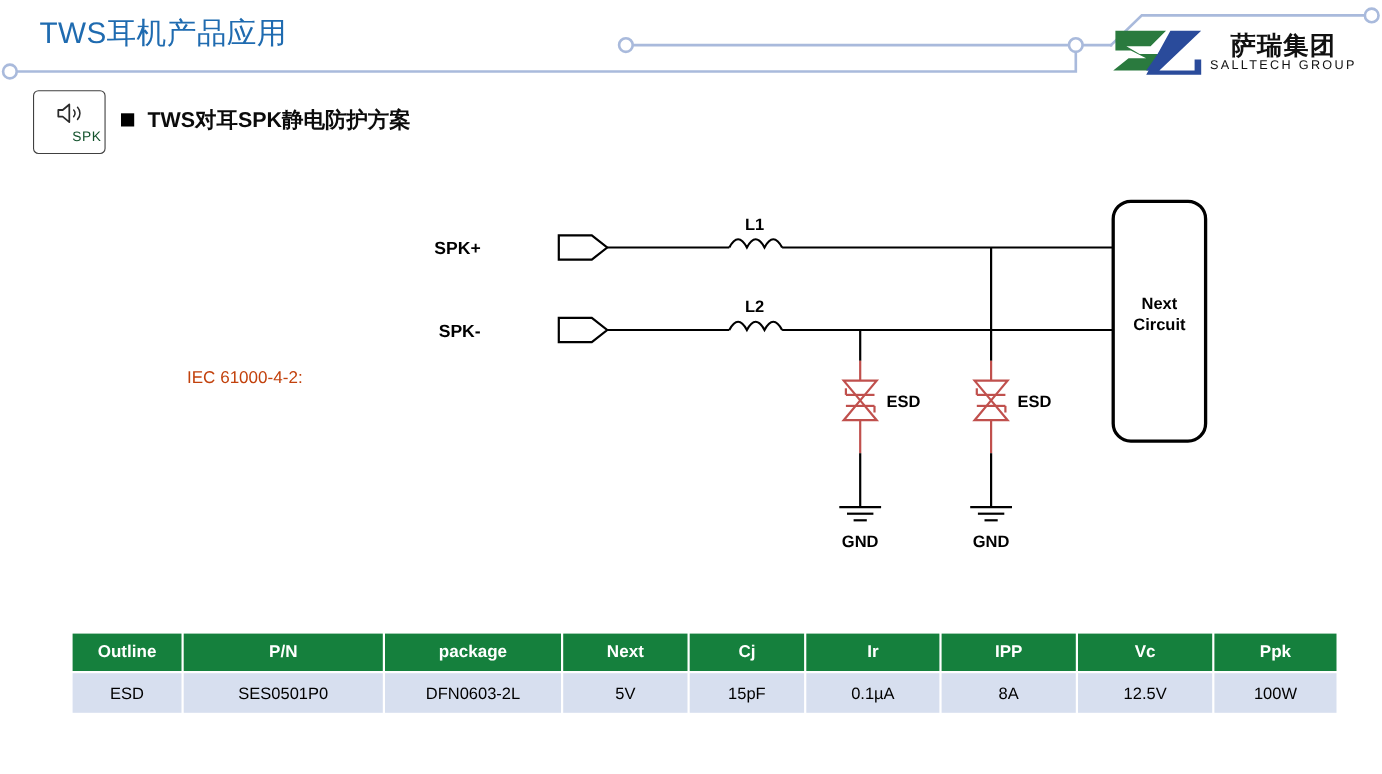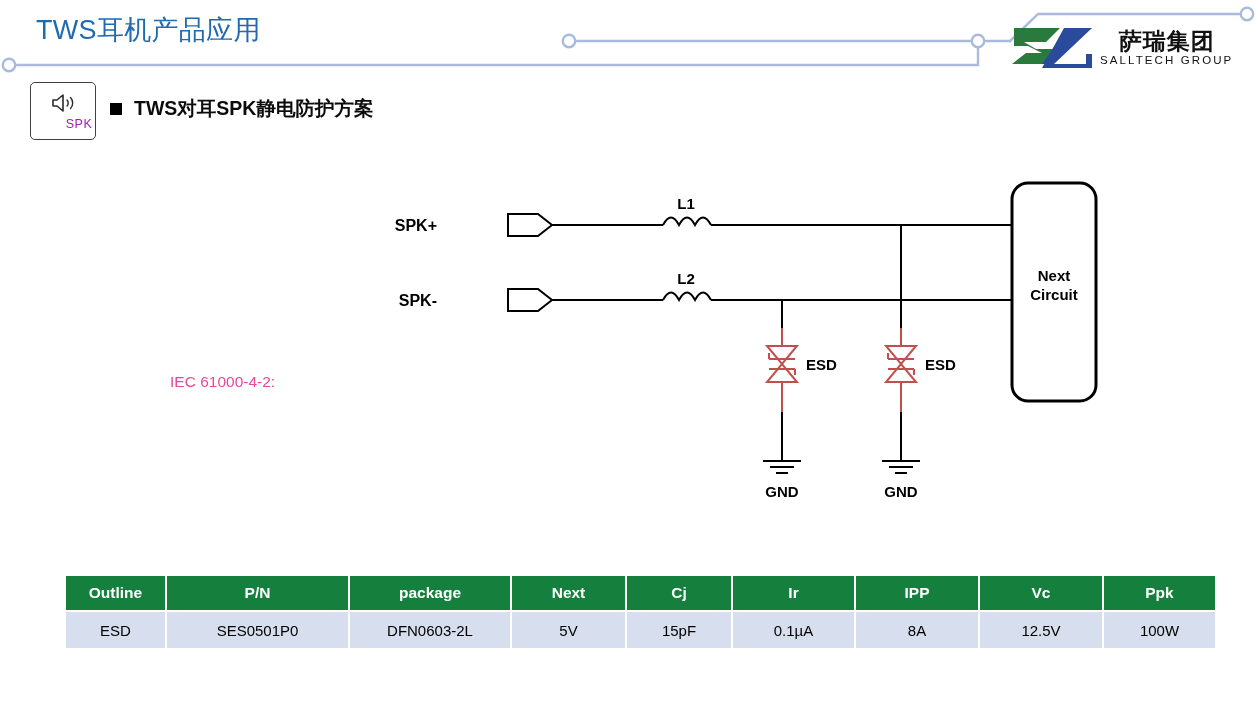--- a/index.html
+++ b/index.html
@@ -63,21 +63,21 @@
     width: 66px; height: 58px;
     border: 1.3px solid #404040;
     border-radius: 5px;
     background: #ffffff;
     display: flex; flex-direction: column;
     align-items: center; justify-content: center;
     box-sizing: border-box;
   }
   #spk-icon { width: 26px; height: 22px; display: block; }
   #spk-badge-label {
-    font-size: 12.5px; color: #a21caf;
+    font-size: 12.5px; color: #14532d;
     margin-top: 3px; letter-spacing: 0.5px; margin-left: 32px;
   }
   #section-heading {
     position: absolute;
     left: 110px; top: 95px;
     display: flex; align-items: center;
     font-size: 19.5px; font-weight: bold; color: #0b0b0b;
     white-space: nowrap;
   }
   #section-bullet {
@@ -89,24 +89,23 @@
   
   #circuit {
     position: absolute;
     left: 0; top: 150px;
     width: 1256px; height: 400px;
   }
 
   #iec-note {
     position: absolute;
     left: 170px; top: 330px;
-    font-size: 15.5px; color: #ec4899;
+    font-size: 15.5px; color: #c2410c;
     line-height: 1.75;
     white-space: nowrap;
-    margin-top: 38px;
   }
 
   
   #spec-table {
     position: absolute;
     left: 64px; top: 574px;
     width: 1133px;
     border-collapse: separate;
     border-spacing: 2px 2px;
     table-layout: fixed;

